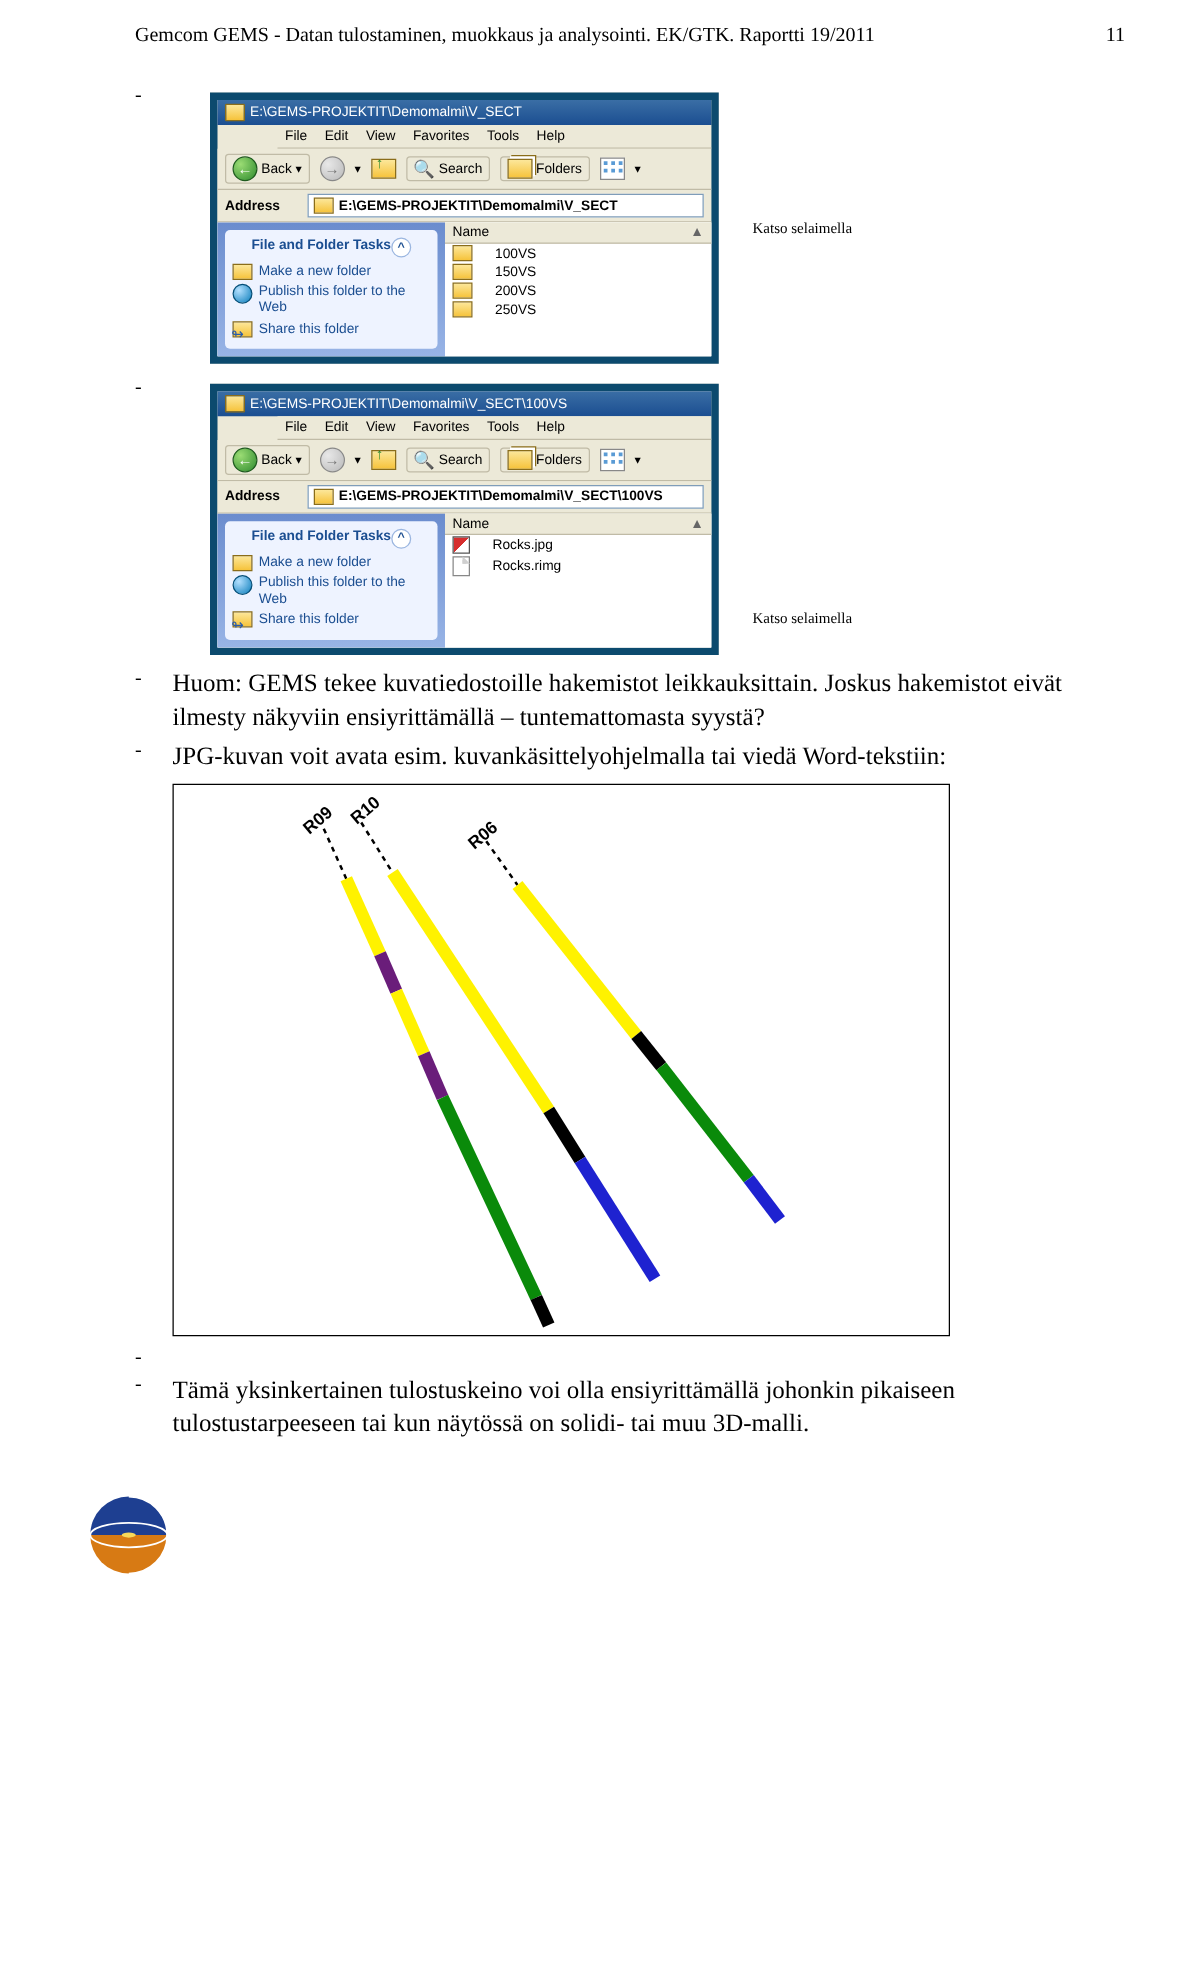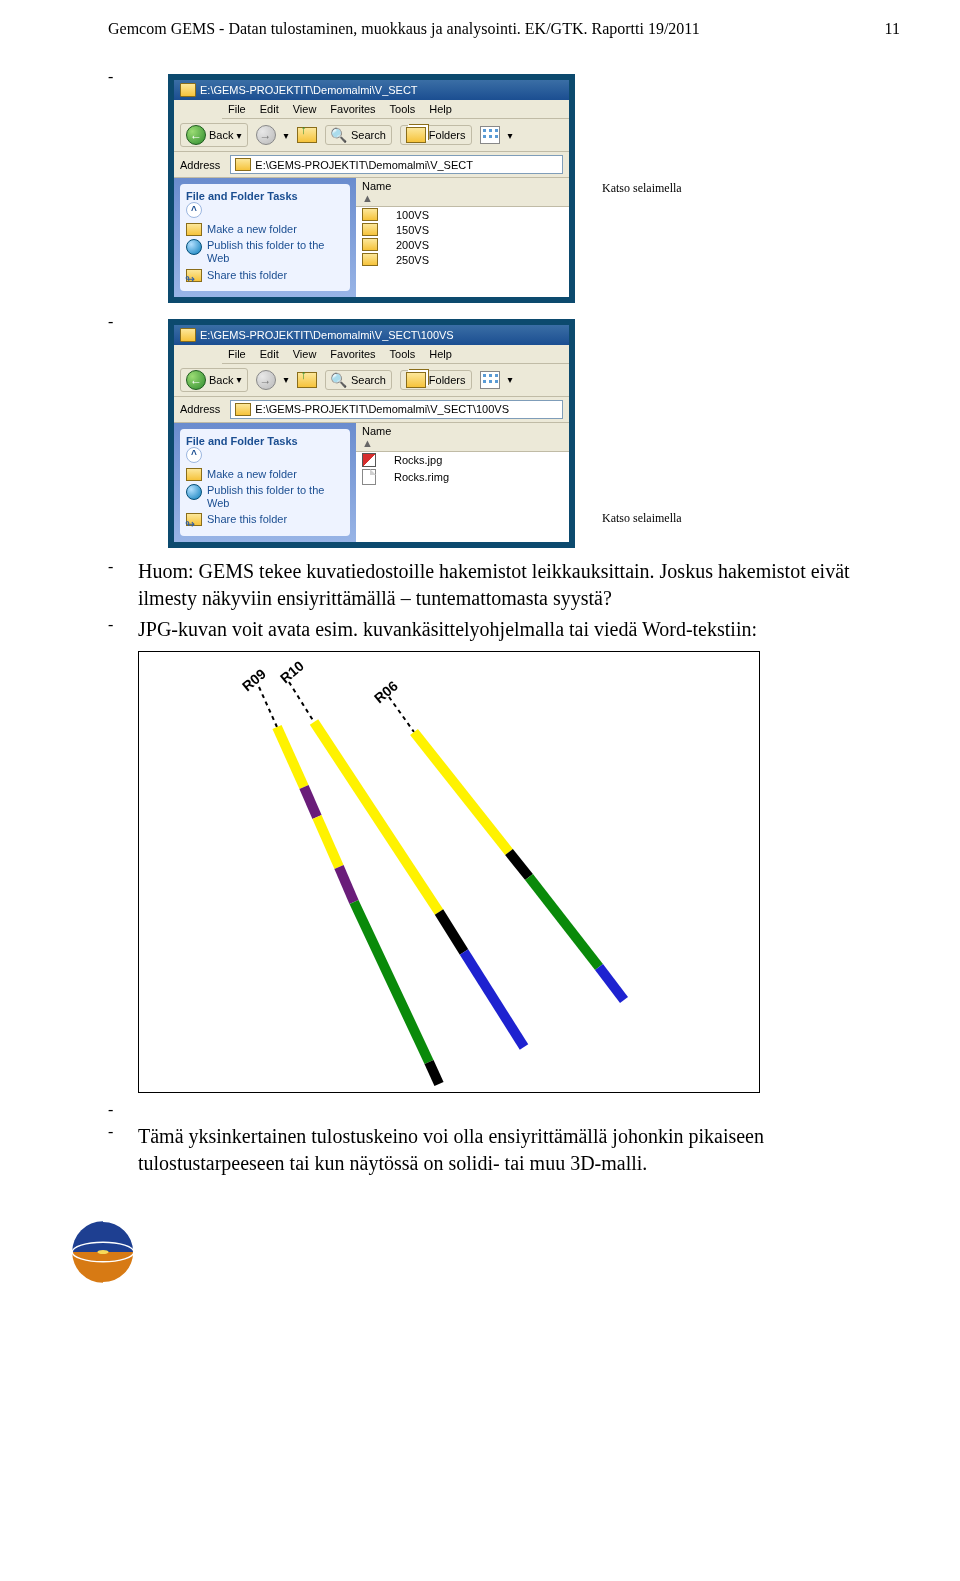--- a/index.html
+++ b/index.html
@@ -122,22 +122,23 @@
       linear-gradient(#5a9bd5,#5a9bd5) 8px 2px/3px 3px no-repeat,
       linear-gradient(#5a9bd5,#5a9bd5) 14px 2px/3px 3px no-repeat,
       linear-gradient(#5a9bd5,#5a9bd5) 2px 8px/3px 3px no-repeat,
       linear-gradient(#5a9bd5,#5a9bd5) 8px 8px/3px 3px no-repeat,
       linear-gradient(#5a9bd5,#5a9bd5) 14px 8px/3px 3px no-repeat,
       #fff;
   }
   .exp-address {
     background:#ece9d8;
     padding:3px 6px;
-    display:flex; align-items:center; gap:10px;
+    display:flex; align-items:center; gap:22px;
     border-bottom:1px solid #c0bba6;
+    font-weight:bold;
   }
   .addr-box {
     flex:1;
     background:#fff; border:1px solid #7f9db9;
     padding:2px 4px;
     display:flex; align-items:center; gap:4px;
   }
   .exp-body {
     display:flex;
     background:#fff;
@@ -150,23 +151,22 @@
   }
   .task-panel {
     background:#eef3ff;
     border-radius:4px;
     padding:6px;
     font-size:11px;
   }
   .task-head {
     color:#1b4e91;
     font-weight:bold;
-    display:flex; justify-content:space-between;
+    display:flex; justify-content:center;
     margin-bottom:5px;
-    flex-direction:column;
   }
   .chev {
     width:14px; height:14px; border-radius:50%;
     border:1px solid #9bb6e0;
     display:flex; align-items:center; justify-content:center;
     color:#1b4e91; font-size:10px;
     background:#fff;
   }
   .task-item {
     display:flex; align-items:flex-start; gap:5px;
@@ -198,21 +198,21 @@
     color:#2a5ca9; font-size:12px;
   }
   .exp-list {
     flex:1;
     background:#fff;
   }
   .list-head {
     background:#ece9d8;
     border-bottom:1px solid #c0bba6;
     padding:2px 6px;
-    display:flex; justify-content:space-between;flex-direction:column;
+    display:flex; justify-content:space-between;
   }
   .list-head .sort { color:#666; }
   .list-item {
     display:flex; align-items:center; gap:18px;
     padding:1px 6px;
   }
   .ico-img {
     width:12px; height:12px;
     background: linear-gradient(135deg,#d62e2e 0 50%, #fff 50% 100%);
     border:1px solid #555;

